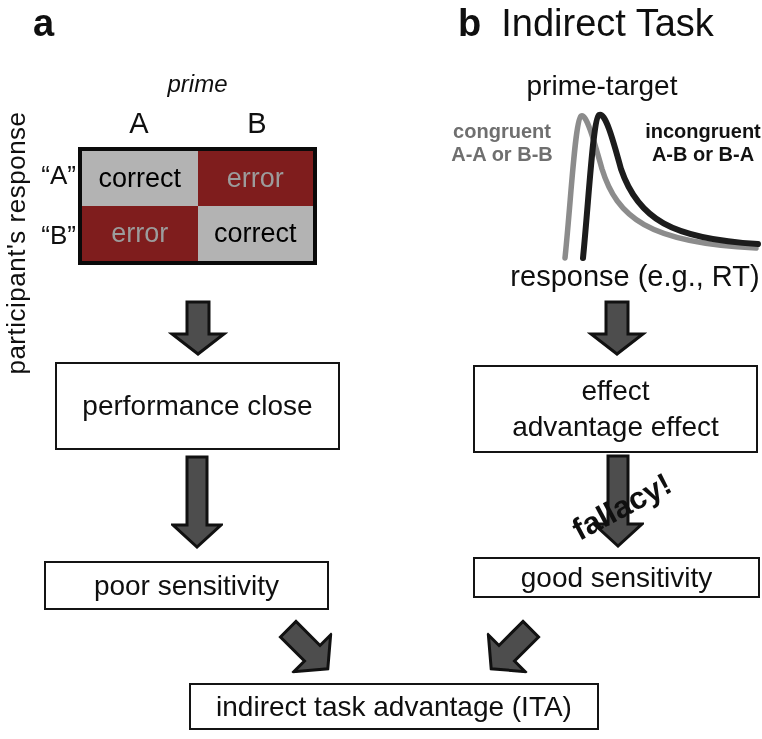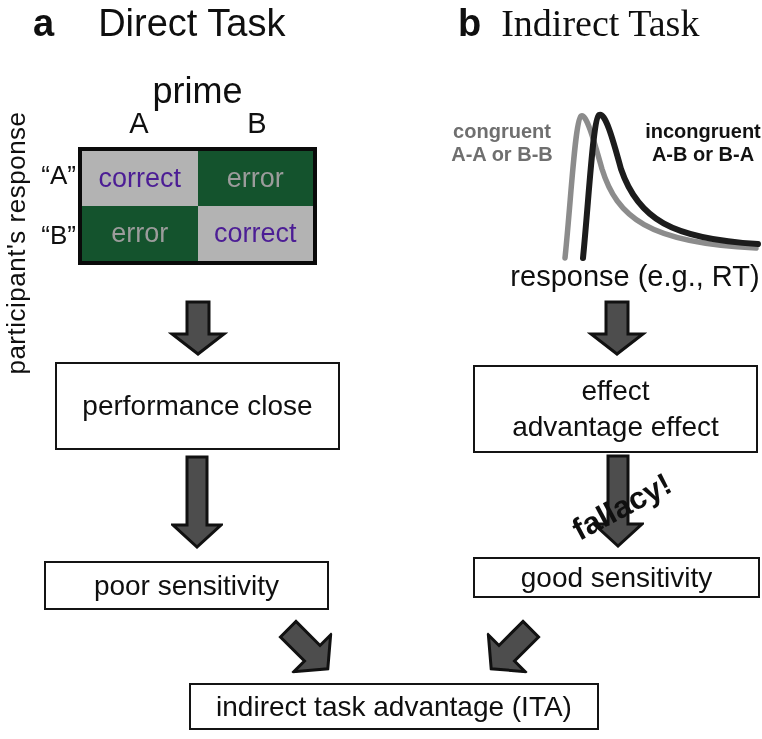--- a/index.html
+++ b/index.html
@@ -11,31 +11,31 @@
   
   .panel-heading{top:2px;display:flex;align-items:baseline;font-size:38px;line-height:42px;}
   .panel-tag{font-weight:bold;}
   
   .vlabel{
     left:16px;top:243px;transform:translate(-50%,-50%) rotate(-90deg);
     white-space:nowrap;font-size:26px;letter-spacing:.5px;
   }
   
   .center-text{text-align:center;}
-  .prime-label{left:78px;width:239px;top:70px;font-size:36px;}
+  .prime-label{left:78px;width:239px;top:70px;font-size:24px;font-style:italic;}
   .col-headers{left:80px;width:236px;top:107px;display:flex;font-size:29px;}
   .col-headers>div{flex:1;text-align:center;}
   .matrix{
     left:78px;top:147px;width:239px;height:118px;background:#0a0a0a;
     box-sizing:border-box;padding:4px;display:grid;
     grid-template-columns:1fr 1fr;grid-template-rows:1fr 1fr;
   }
   .cell{display:flex;align-items:center;justify-content:center;font-size:27px;}
-  .cell.gray{background:var(--cell-gray,#b3b3b3);color:#4c1d95;}
-  .cell.black{background:#14532d;color:var(--error-text,#9c9c9c);}
+  .cell.gray{background:var(--cell-gray,#b3b3b3);color:#000000;}
+  .cell.black{background:#7f1d1d;color:var(--error-text,#9c9c9c);}
   .row-header{left:14px;width:62px;display:flex;align-items:center;justify-content:flex-end;font-size:26px;}
   .row-header.r1{top:147px;height:57px;}
   .row-header.r2{top:206px;height:59px;}
   
   .prime-target-label{left:472px;width:260px;top:70px;font-size:28px;}
   .curve-caption{top:120px;font-size:20px;line-height:23px;text-align:center;font-weight:bold;}
   .curve-caption.congruent{left:446px;width:112px;color:var(--congruent-gray,#6f6f6f);}
   .curve-caption.incongruent{left:640px;width:126px;color:#121212;}
   .response-label{left:505px;width:260px;top:260px;font-size:29px;}
   
@@ -58,45 +58,45 @@
   }
   svg{display:block;}
 </style>
 </head>
 <body>
 
 <div id="figure-canvas">
 
   <div class="abs panel-heading" style="left:33px;">
     <span class="panel-tag">a</span>
-    <span style="margin-left:44px;">Direct Task</span>
   </div>
 
   <div class="abs panel-heading" style="left:458px;">
     <span class="panel-tag">b</span>
-    <span style="margin-left:20px;font-family:Liberation Serif, serif;">Indirect Task</span>
+    <span style="margin-left:20px;">Indirect Task</span>
   </div>
 
   <div class="abs vlabel">participant's response</div>
 
   <div class="abs prime-label center-text">prime</div>
   <div class="abs col-headers">
     <div>A</div>
     <div>B</div>
   </div>
 
   <div class="abs matrix">
     <div class="cell gray">correct</div>
     <div class="cell black">error</div>
     <div class="cell black">error</div>
     <div class="cell gray">correct</div>
   </div>
   <div class="abs row-header r1">“A”</div>
   <div class="abs row-header r2">“B”</div>
 
+  <div class="abs prime-target-label center-text">prime-target</div>
   <div class="abs curve-caption congruent">
     <div>congruent</div>
     <div>A-A or B-B</div>
   </div>
   <div class="abs curve-caption incongruent">
     <div>incongruent</div>
     <div>A-B or B-A</div>
   </div>
   <svg class="abs" style="left:460px;top:105px;" width="302" height="160" viewBox="0 0 302 160">
     <path d="M 105 153 C 111 95, 115 16, 121 11 C 126 8, 133 32, 142 64 C 157 112, 188 138, 296 143" fill="none" stroke="var(--curve-congruent,#8c8c8c)" stroke-width="5.5" stroke-linecap="round"></path>

